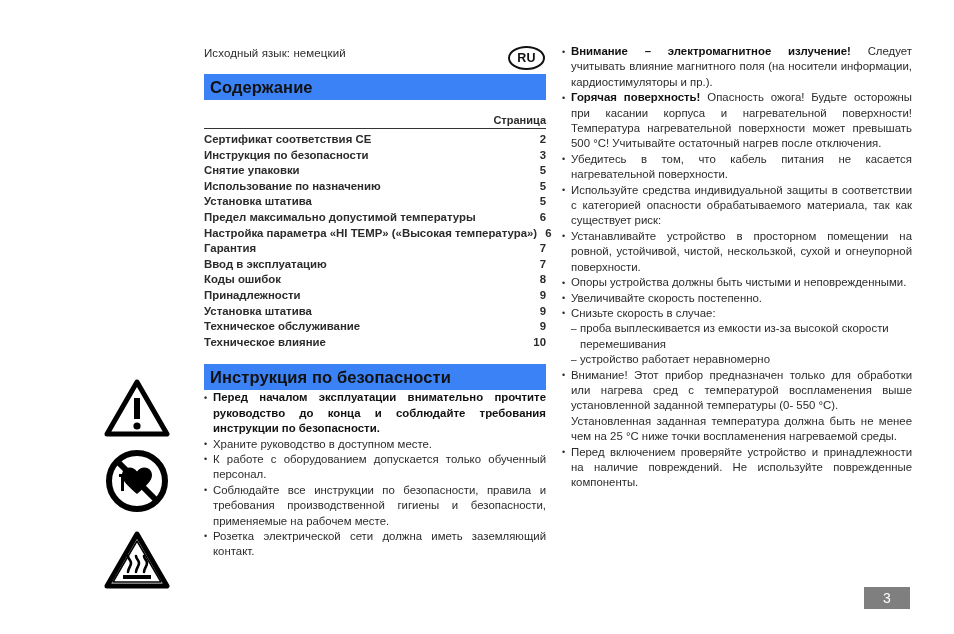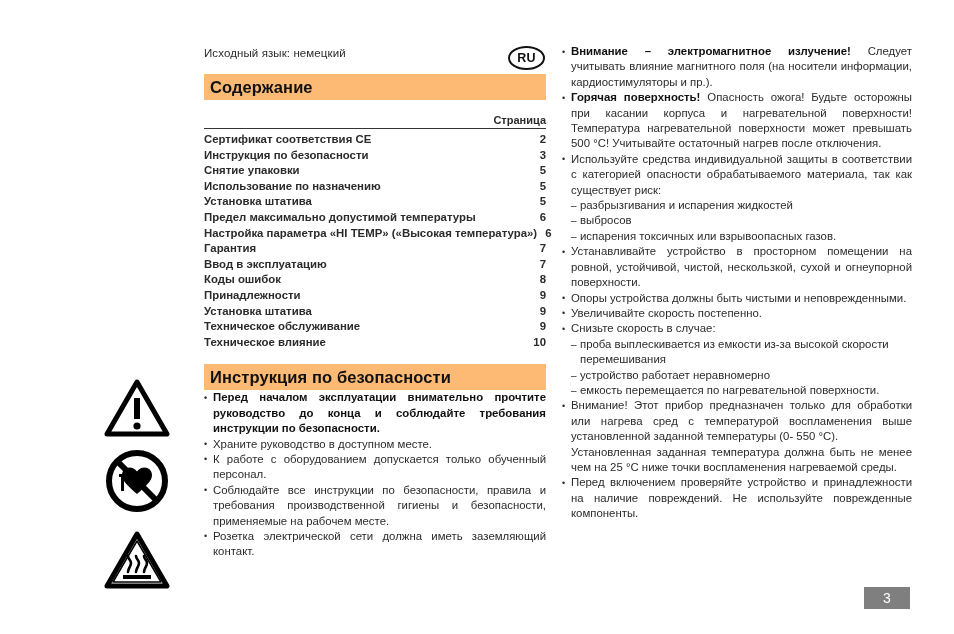--- a/index.html
+++ b/index.html
@@ -79,21 +79,21 @@
     align-items: center;
     justify-content: center;
     font-size: 12.5px;
     font-weight: bold;
     letter-spacing: 0.2px;
     color: #111;
   }
 
   
   .section-bar {
-    background: #fdba74;
+    background: #3b82f6;
     height: 26px;
     display: flex;
     align-items: center;
     padding-left: 6px;
     box-sizing: border-box;
     margin: 0;
   }
   .section-bar-title {
     font-size: 16.5px;
     font-weight: bold;
@@ -348,41 +348,36 @@
     <ul class="bullets">
 
       <li>
         <span class="lead">Внимание – электромагнитное излучение!</span><span> Следует учитывать влияние магнитного поля (на носители информации, кардиостимуляторы и пр.).</span>
       </li>
 
       <li>
         <span class="lead">Горячая поверхность!</span><span> Опасность ожога! Будьте осторожны при касании корпуса и нагревательной поверхности! Температура нагревательной поверхности может превышать 500 °C! Учитывайте остаточный нагрев после отключения.</span>
       </li>
 
+      <li>Убедитесь в том, что кабель питания не касается нагревательной поверхности.</li>
 
       <li>Используйте средства индивидуальной защиты в соответствии с категорией опасности обрабатываемого материала, так как существует риск:</li>
     </ul>
 
-    <ul class="dashes">
-      <li>разбрызгивания и испарения жидкостей</li>
-      <li>выбросов</li>
-      <li>испарения токсичных или взрывоопасных газов.</li>
-    </ul>
 
     <ul class="bullets">
       <li>Устанавливайте устройство в просторном помещении на ровной, устойчивой, чистой, нескользкой, сухой и огнеупорной поверхности.</li>
       <li>Опоры устройства должны быть чистыми и неповрежденными.</li>
       <li>Увеличивайте скорость постепенно.</li>
       <li>Снизьте скорость в случае:</li>
     </ul>
 
     <ul class="dashes">
       <li>проба выплескивается из емкости из-за высокой скорости перемешивания</li>
       <li>устройство работает неравномерно</li>
-      <li>емкость перемещается по нагревательной поверхности.</li>
     </ul>
 
     <ul class="bullets">
       <li>Внимание! Этот прибор предназначен только для обработки или нагрева сред с температурой воспламенения выше установленной заданной температуры (0- 550 °C).</li>
     </ul>
 
     <p class="plain-para">Установленная заданная температура должна быть не менее чем на 25 °C ниже точки воспламенения нагреваемой среды.</p>
 
     <ul class="bullets">
       <li>Перед включением проверяйте устройство и принадлежности на наличие повреждений. Не используйте поврежденные компоненты.</li>

